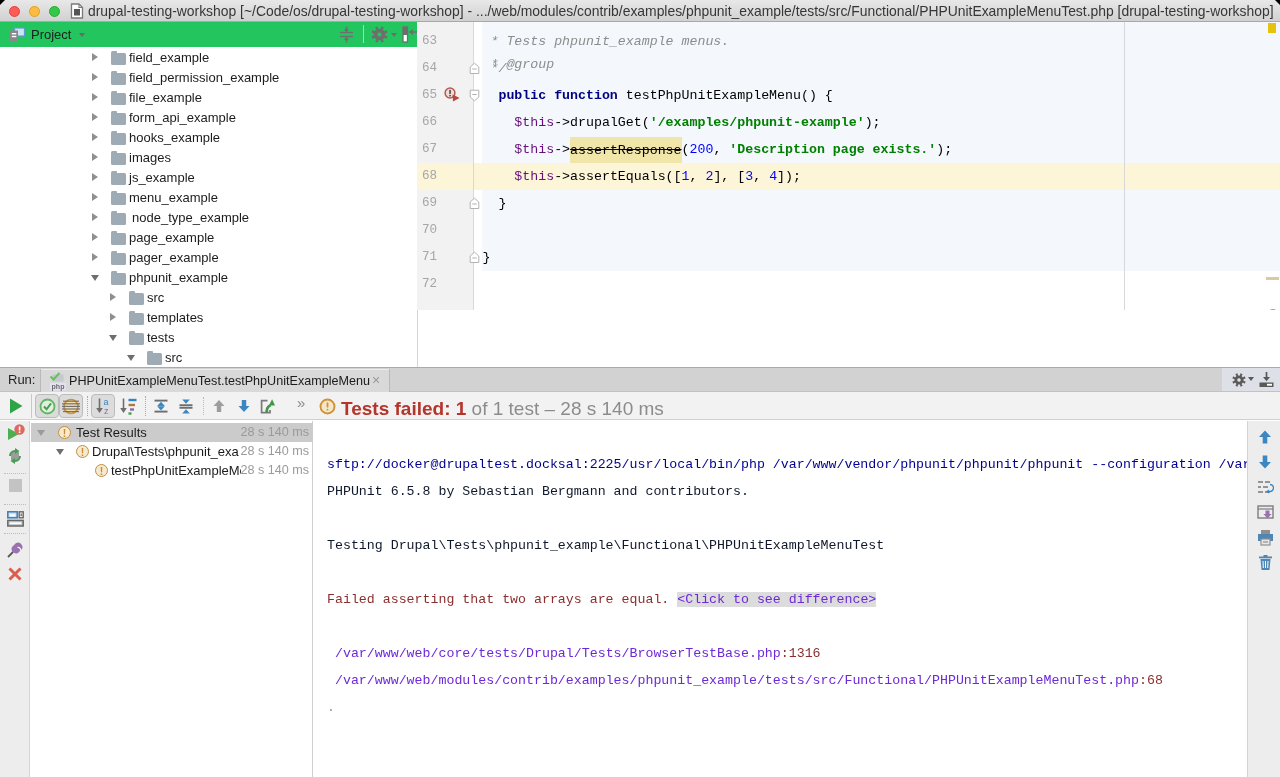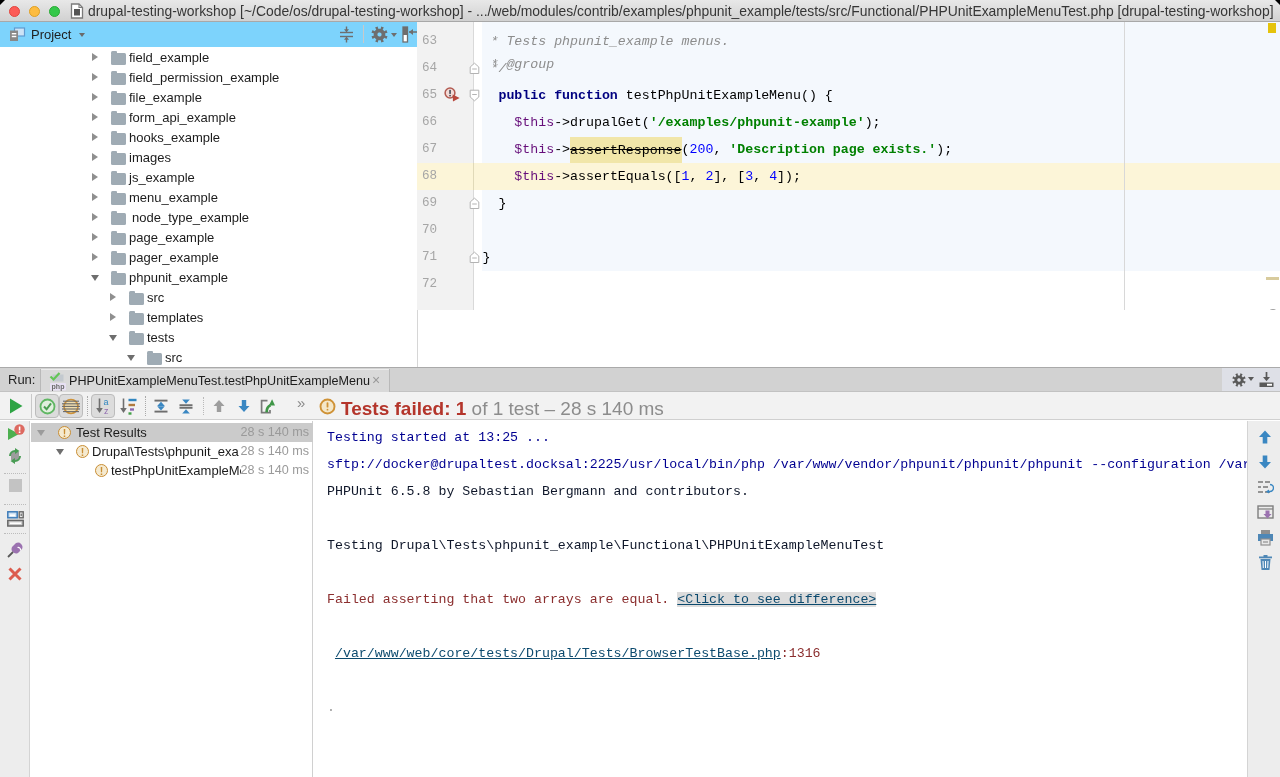--- a/index.html
+++ b/index.html
@@ -6,21 +6,21 @@
 html,body { width:1280px; height:777px; overflow:hidden; }
 body { font-family:"Liberation Sans", sans-serif; background:#fff; position:relative; }
 .abs { position:absolute; }
 
 #titlebar { left:0; top:0; width:1280px; height:22px;
   background:linear-gradient(#e8e8e8,#d1d1d1); border-bottom:1px solid #a8a8a8; }
 .tl { position:absolute; top:5.5px; width:11px; height:11px; border-radius:50%; }
 #title-text { position:absolute; left:88px; top:3px; font-size:13.9px; color:#363636; white-space:nowrap; letter-spacing:0;}
 .corner { position:absolute; width:5px; height:5px; background:#000; z-index:99;}
 
-#proj-header { left:0; top:22px; width:417px; height:26px; background:#7dd3fc; }
+#proj-header { left:0; top:22px; width:417px; height:26px; background:#22c55e; }
 #proj-tree { left:0; top:47px; width:417px; height:321px; background:#fff; overflow:hidden; }
 .trow { position:absolute; height:20px; line-height:20px; font-size:13px; color:#1c1c1c; white-space:nowrap; }
 .tarr { position:absolute; width:0; height:0; }
 .arr-r { border-left:6px solid #8f8f8f; border-top:4.5px solid transparent; border-bottom:4.5px solid transparent; }
 .arr-d { border-top:6px solid #6e6e6e; border-left:4.5px solid transparent; border-right:4.5px solid transparent; }
 .folder { position:absolute; width:15px; height:12px; background:#9fabb4; border-radius:1.5px; }
 .folder:before { content:""; position:absolute; left:0; top:-2px; width:6px; height:3px; background:#9fabb4; border-radius:1.5px 1px 0 0; }
 
 #editor { left:417px; top:22px; width:863px; height:288px; background:#fff; overflow:hidden; }
 #gutter { position:absolute; left:0; top:0; width:57px; height:346px; background:#f2f2f2; border-right:1px solid #d9d9d9; }
@@ -45,21 +45,21 @@
 .pressed { background:#dcdcdc; border:1px solid #bcbcbc; }
 #run-left { left:0; top:421px; width:30px; height:356px; background:#ededed; border-right:1px solid #d4d4d4; }
 #test-tree { left:31px; top:421px; width:282px; height:356px; background:#fff; border-right:1px solid #d0d0d0; }
 .ttrow { position:absolute; height:19px; line-height:19px; font-size:13px; color:#1b1b1b; white-space:nowrap; width:282px;}
 .ttime { position:absolute; right:4px; color:#9a9a9a; font-size:12.6px; }
 #console { left:314px; top:421px; width:933px; height:356px; background:#fff; overflow:hidden; }
 .conline { position:absolute; left:13px; font-family:"Liberation Mono",monospace; font-size:13.27px; height:27px; line-height:27px; white-space:pre; }
 .navy { color:#000091; }
 .blk { color:#0f172a; }
 .maroon { color:#8b2e2e; }
-.clink { color:#0c4a6e; text-decoration:underline; }
+.clink { color:#6d28d9; }
 #con-toolbar { left:1247px; top:421px; width:33px; height:356px; background:#ededed; border-left:1px solid #d4d4d4; }
 .warnball { display:inline-block; width:13px; height:13px; border-radius:50%; border:1.8px solid #c98e35; color:#c98e35; background:#f5ead0; font-weight:bold; text-align:center; font-size:10.5px; line-height:12.5px; vertical-align:middle; }
 </style>
 </head>
 <body>
 
 <div id="titlebar" class="abs">
   <div class="tl" style="left:9px; background:#fc5b57; border:0.5px solid #e2463f;"></div>
   <div class="tl" style="left:29px; background:#fdbc40; border:0.5px solid #dfa023;"></div>
   <div class="tl" style="left:49px; background:#34c84a; border:0.5px solid #2aab35;"></div>
@@ -390,26 +390,26 @@
       <span style="position:absolute;left:61px;width:150px;overflow:hidden;">Drupal\Tests\phpunit_exa</span>
       <span class="ttime">28 s 140 ms</span>
     </div>
   <div class="ttrow" style="top:40px;">
       <span class="warnball" style="position:absolute;left:64px;top:3px;">!</span>
       <span style="position:absolute;left:80px;width:130px;overflow:hidden;">testPhpUnitExampleMe</span>
       <span class="ttime">28 s 140 ms</span>
     </div>
 </div>
 <div id="console" class="abs">
-  <div class="conline navy" style="top:3px;">Testing started at 13:25 ...</div>
   <div class="conline navy" style="top:30px;">sftp://docker@drupaltest.docksal:2225/usr/local/bin/php /var/www/vendor/phpunit/phpunit/phpunit --configuration /var/www</div>
   <div class="conline blk" style="top:57px;">PHPUnit 6.5.8 by Sebastian Bergmann and contributors.</div>
   <div class="conline blk" style="top:111px;">Testing Drupal\Tests\phpunit_example\Functional\PHPUnitExampleMenuTest</div>
   <div class="conline" style="top:165px;"><span class="maroon">Failed asserting that two arrays are equal.</span> <span class="clink" style="background:#dcdcdc;">&lt;Click to see difference&gt;</span></div>
   <div class="conline" style="top:219px;"> <span class="clink">/var/www/web/core/tests/Drupal/Tests/BrowserTestBase.php</span><span class="maroon">:1316</span></div>
+  <div class="conline" style="top:246px;"> <span class="clink">/var/www/web/modules/contrib/examples/phpunit_example/tests/src/Functional/PHPUnitExampleMenuTest.php</span><span class="maroon">:68</span></div>
   <div class="conline" style="top:273px; color:#9a9a9a;">.</div>
 </div>
 <div id="con-toolbar" class="abs">
   <svg class="abs" style="left:9px;top:8px;" width="16" height="16" viewBox="0 0 16 16">
       <path d="M8 1.5 L14 8 L10.3 8 L10.3 14.5 L5.7 14.5 L5.7 8 L2 8 Z" fill="#3a87c2"></path>
     </svg>
   <svg class="abs" style="left:9px;top:33px;" width="16" height="16" viewBox="0 0 16 16">
       <path d="M8 14.5 L14 8 L10.3 8 L10.3 1.5 L5.7 1.5 L5.7 8 L2 8 Z" fill="#3a87c2"></path>
     </svg>
   <svg class="abs" style="left:9px;top:58px;" width="17" height="17" viewBox="0 0 17 17">

